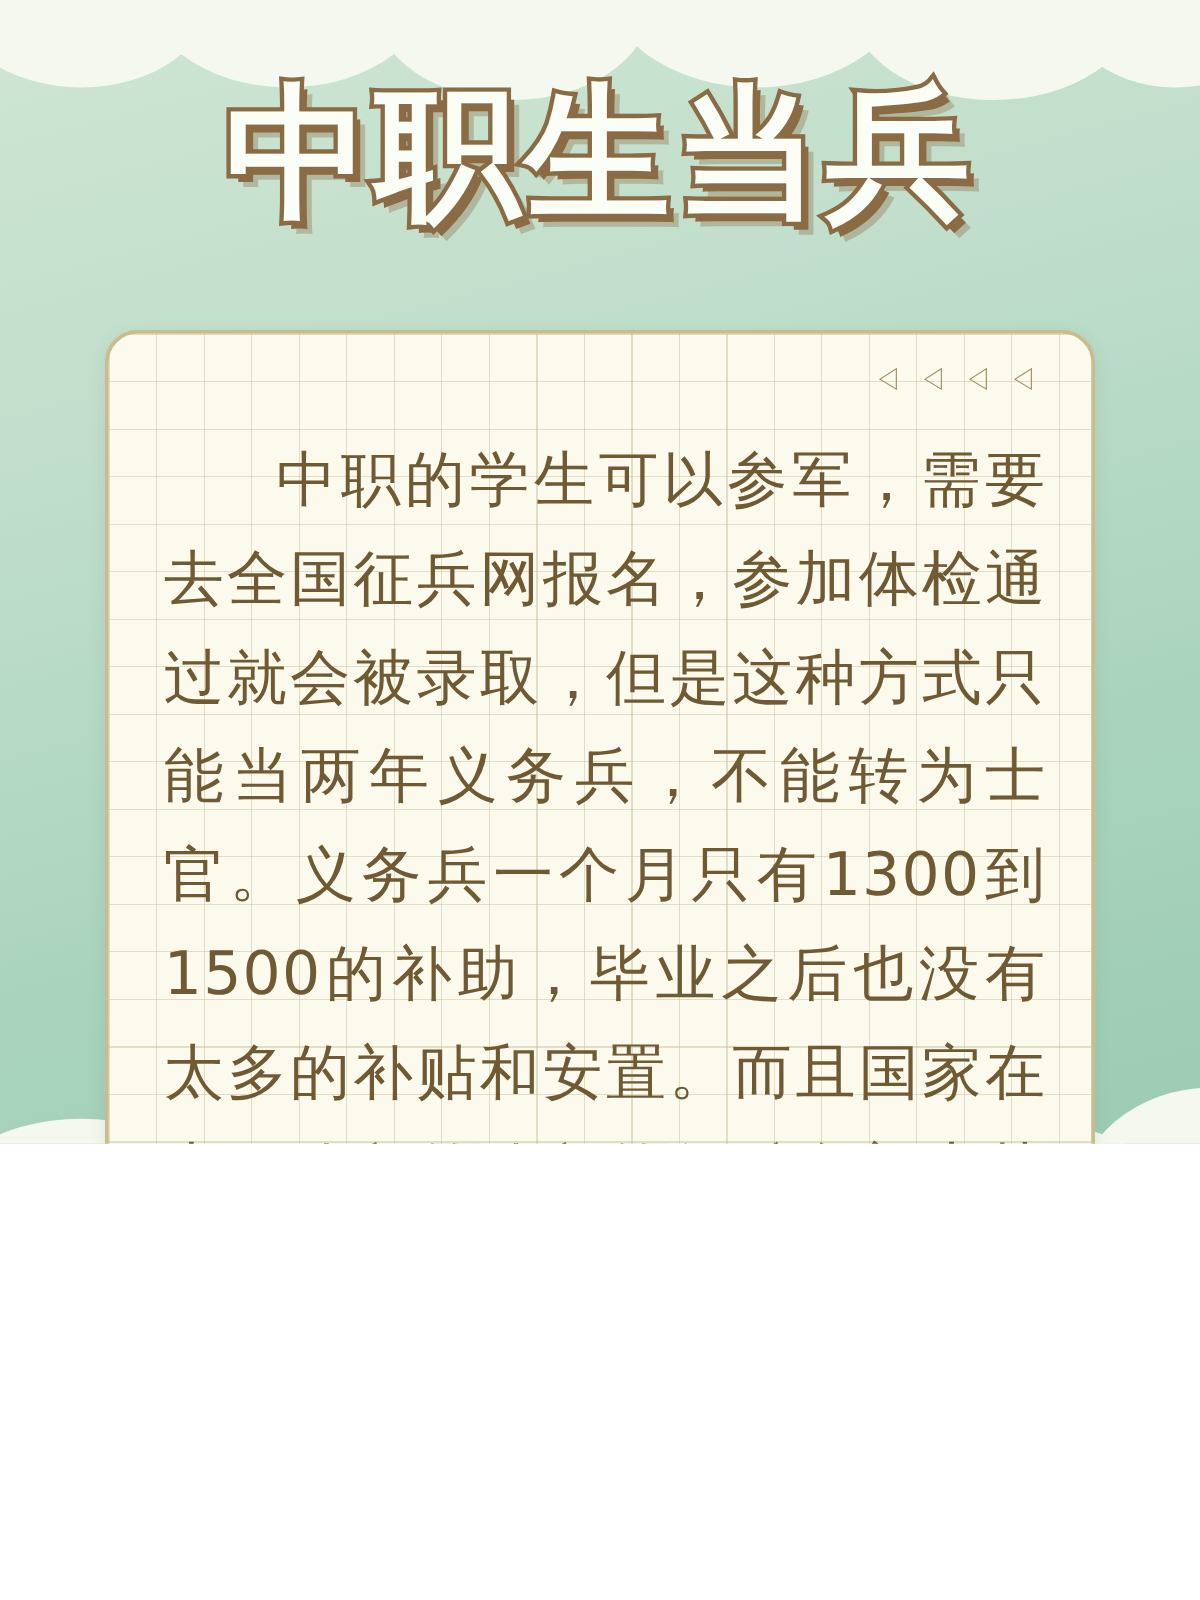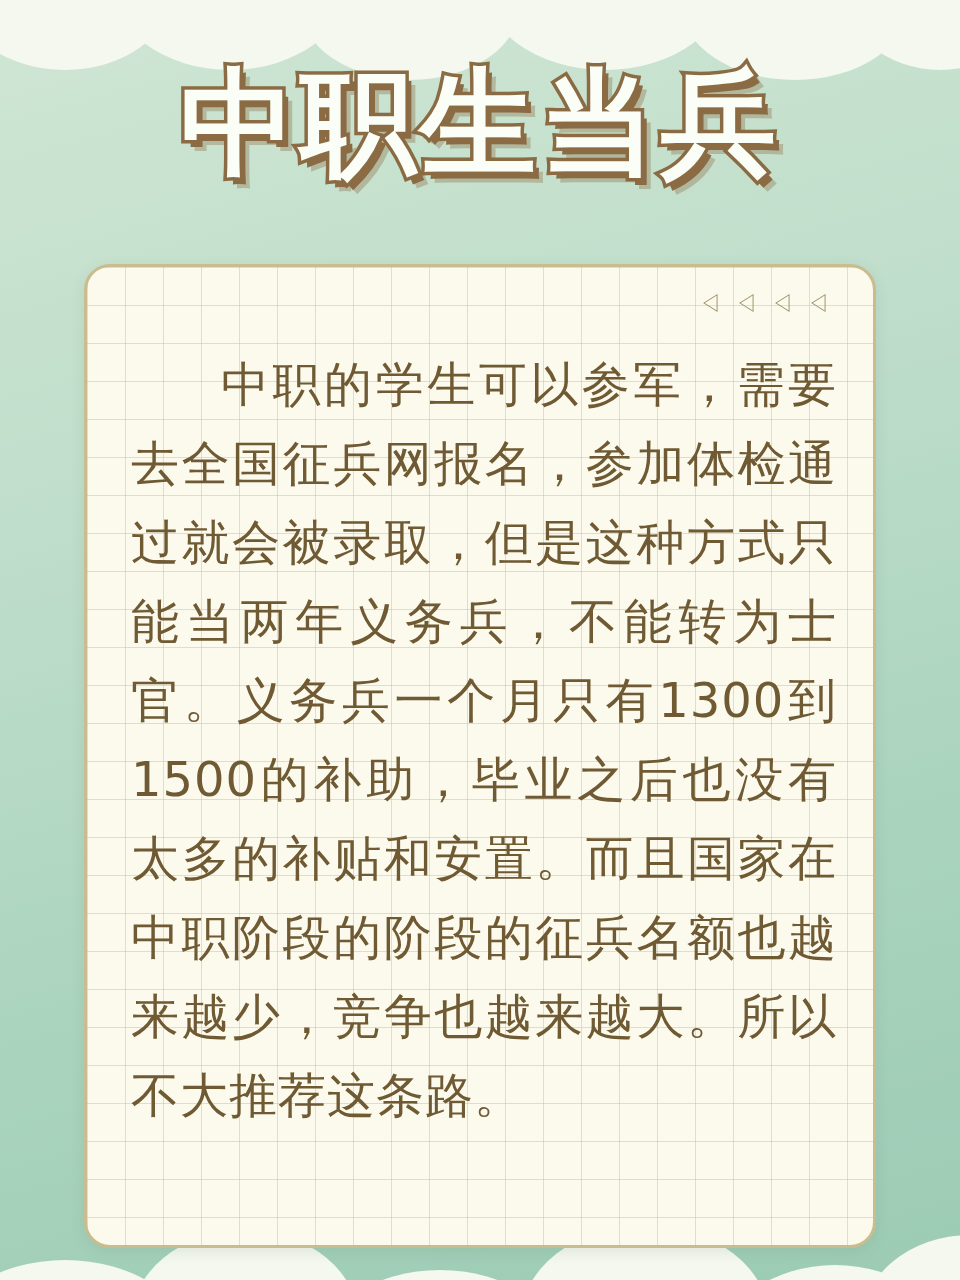--- a/index.html
+++ b/index.html
@@ -9,21 +9,21 @@
   body {
     width: 960px;
     height: 1280px;
     font-family: "Liberation Sans", sans-serif;
     overflow: hidden;
   }
 
   .poster {
     position: relative;
     width: 960px;
-    height: 1280px;
+    height: 915px;
     background: linear-gradient(165deg, #cfe6d3 0%, #bfdecb 35%, #a9d3bd 70%, #9ccbb4 100%);
     overflow: hidden;
   }
 
   
   .cloud {
     position: absolute;
     background: #f4f8ef;
     border-radius: 50%;
   }

